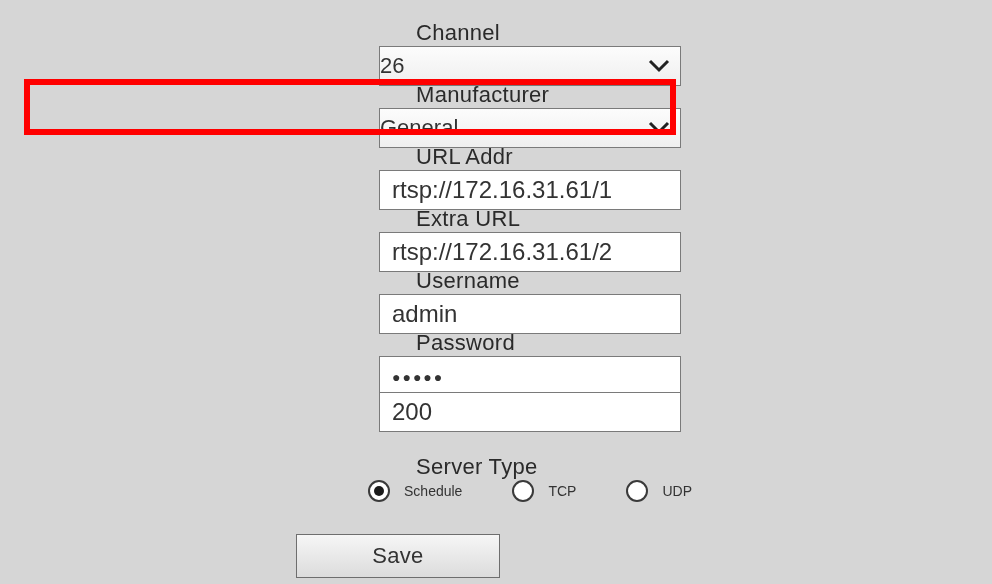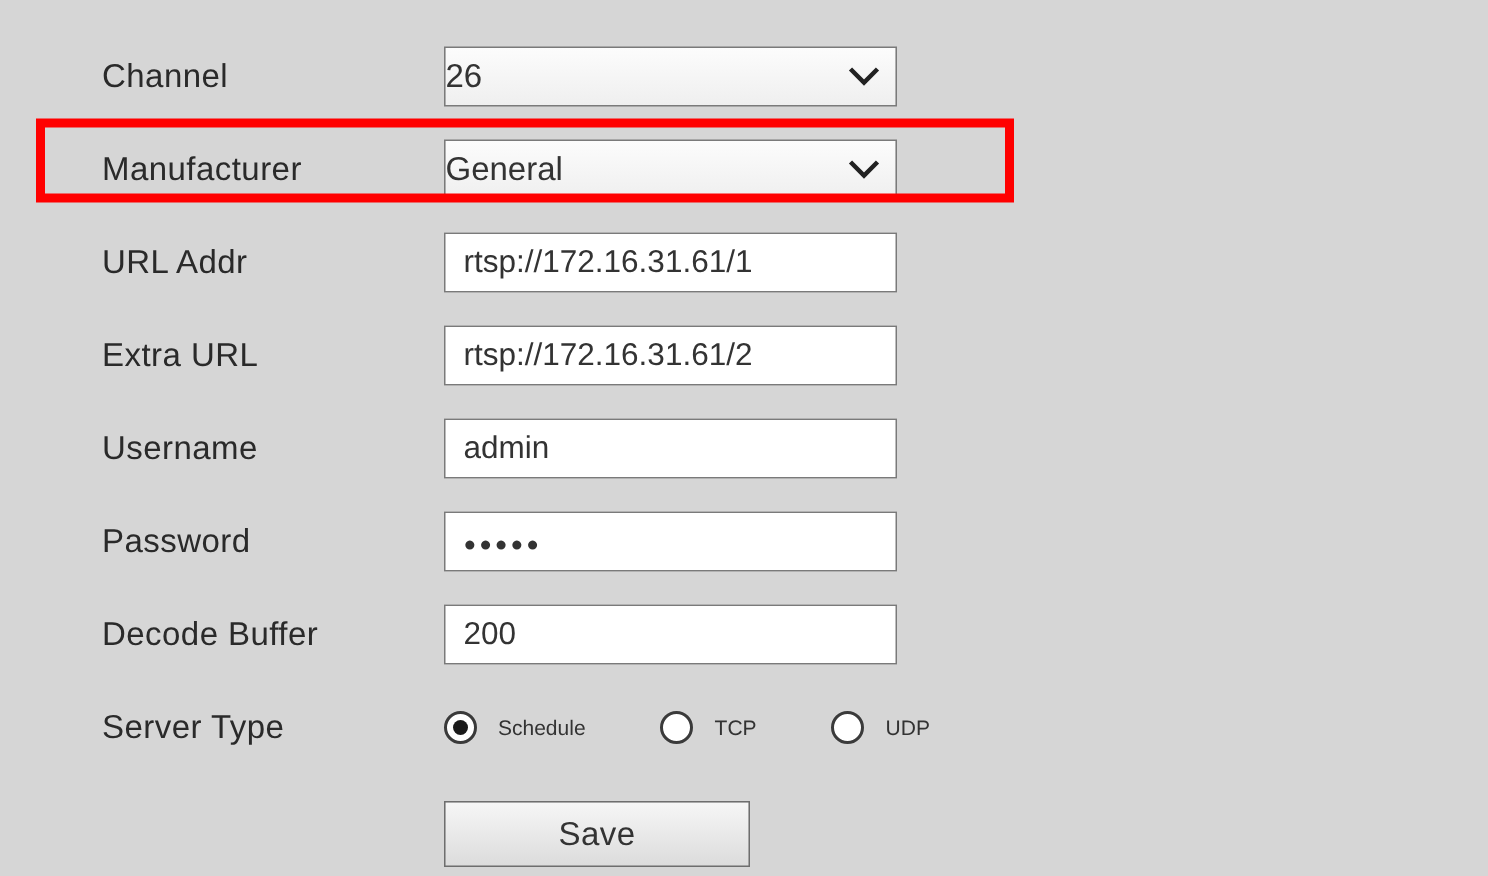--- a/index.html
+++ b/index.html
@@ -17,20 +17,21 @@
   }
   .form-container {
     padding: 20px 0 0 0;
   }
   .form-row {
     display: flex;
     align-items: center;
     height: 62px;
     padding-left: 68px;
     position: relative;
+    flex-direction: column;
   }
   .label {
     width: 228px;
     flex-shrink: 0;
     color: #2a2a2a;
     letter-spacing: 0.3px;
   }
   .control-wrap {
     width: 302px;
     flex-shrink: 0;
@@ -52,21 +53,21 @@
     display: block;
   }
   .chev svg { display:block; }
   .text-input {
     width: 302px;
     height: 40px;
     border: 1px solid #7a7a7a;
     background: #ffffff;
     padding: 0 12px;
     font-family: inherit;
-    font-size: 21px;
+    font-size: 24px;
     color: #333;
     outline: none;
   }
   .extra-text {
     margin-left: 18px;
     color: #333;
     font-size: 21px;
   }
   .radio-group {
     display: flex;
@@ -194,21 +195,20 @@
   </div>
 
   <div class="form-row">
     <div class="label">Password</div>
     <div class="control-wrap">
       <div class="text-input dots">●●●●●</div>
     </div>
   </div>
 
   <div class="form-row">
-    <div class="label">Decode Buffer</div>
     <div class="control-wrap">
       <input class="text-input" type="text" value="200" style="">
     </div>
   </div>
 
   <div class="form-row">
     <div class="label">Server Type</div>
     <div class="radio-group">
       <div class="radio-item">
         <span class="radio-circle selected"></span>

